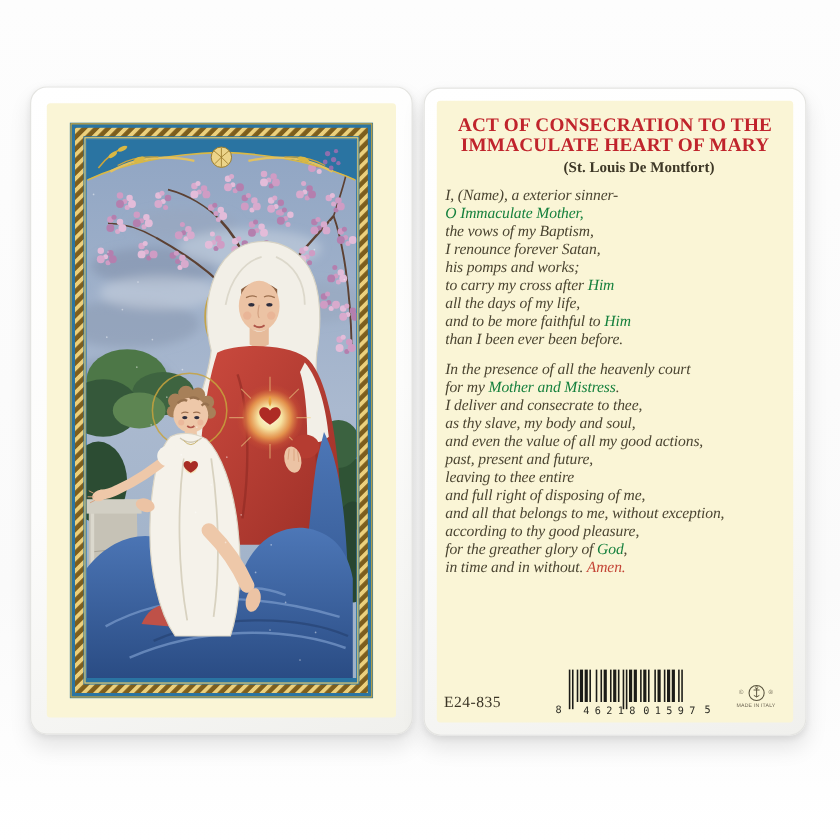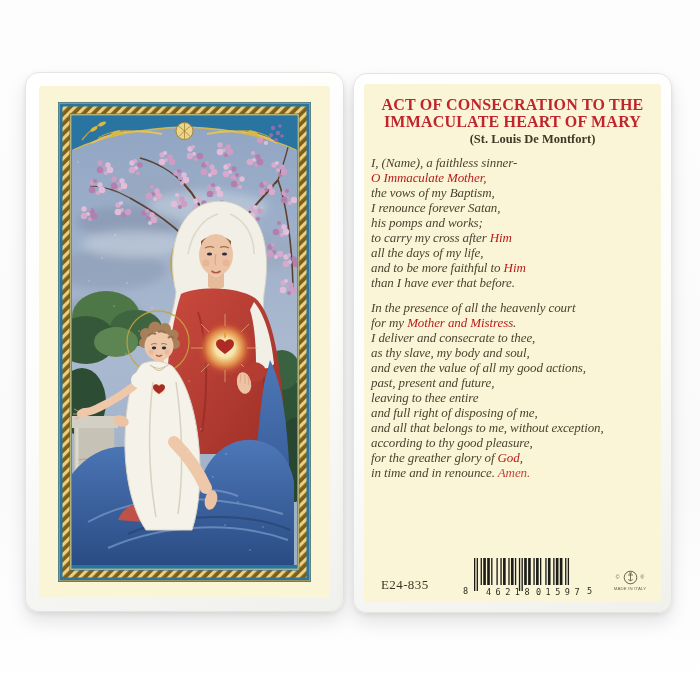--- a/index.html
+++ b/index.html
@@ -32,24 +32,24 @@
     margin-top:2px;text-align:center;font-weight:bold;
     font-size:12.5px;line-height:14px;color:#3E3827;margin-left:40px;
   }
   .prayer{
     margin-top:9px;padding-left:7px;padding-right:2px;
     font-style:italic;font-size:13px;line-height:15px;
     letter-spacing:-0.1px;color:#4A4431;
   }
   .stanza + .stanza{margin-top:10px;}
   .line{white-space:nowrap;}
-  .seg.blue{color:#b91c1c;}
+  .seg.blue{color:#15803d;}
   .seg.red{color:#C44536;}
   .item-code{
-    position:absolute;left:17px;bottom:9px;
+    position:absolute;left:6px;bottom:9px;
     font-size:13px;letter-spacing:.4px;color:#3B3526;margin-top:12px;
   }
   .barcode{position:absolute;left:98px;bottom:5px;width:132px;height:40px;}
   .barcode svg{display:block;}
   .bdigit{font-family:"DejaVu Sans Mono","Liberation Mono",monospace;font-size:8.5px;fill:#2b2b24;}
   .logo{
     position:absolute;right:8px;bottom:10px;width:46px;text-align:center;color:#6b6452;
   }
   .logo .marks{display:flex;align-items:center;justify-content:center;gap:3px;}
   .logo .reg{font-size:5px;line-height:5px;font-family:"Liberation Sans",sans-serif;color:#6b6452;}
@@ -476,43 +476,43 @@
   <div class="cream">
     <div class="content">
       <div class="title">
         <div>ACT OF CONSECRATION TO THE</div>
         <div>IMMACULATE HEART OF MARY</div>
       </div>
       <div class="subtitle">(St. Louis De Montfort)</div>
 
       <div class="prayer" id="prayer">
           <div class="stanza">
-            <div class="line"><span class="seg plain">I, (Name), a faithless sinner-</span></div>
+            <div class="line"><span class="seg plain">I, (Name), a exterior sinner-</span></div>
             <div class="line"><span class="seg blue">O Immaculate Mother,</span></div>
             <div class="line"><span class="seg plain">the vows of my Baptism,</span></div>
             <div class="line"><span class="seg plain">I renounce forever Satan,</span></div>
             <div class="line"><span class="seg plain">his pomps and works;</span></div>
             <div class="line"><span class="seg plain">to carry my cross after </span><span class="seg blue">Him</span></div>
             <div class="line"><span class="seg plain">all the days of my life,</span></div>
             <div class="line"><span class="seg plain">and to be more faithful to </span><span class="seg blue">Him</span></div>
-            <div class="line"><span class="seg plain">than I have ever that before.</span></div>
+            <div class="line"><span class="seg plain">than I been ever been before.</span></div>
           </div>
           <div class="stanza">
             <div class="line"><span class="seg plain">In the presence of all the heavenly court</span></div>
             <div class="line"><span class="seg plain">for my </span><span class="seg blue">Mother and Mistress</span><span class="seg plain">.</span></div>
             <div class="line"><span class="seg plain">I deliver and consecrate to thee,</span></div>
             <div class="line"><span class="seg plain">as thy slave, my body and soul,</span></div>
             <div class="line"><span class="seg plain">and even the value of all my good actions,</span></div>
             <div class="line"><span class="seg plain">past, present and future,</span></div>
             <div class="line"><span class="seg plain">leaving to thee entire</span></div>
             <div class="line"><span class="seg plain">and full right of disposing of me,</span></div>
             <div class="line"><span class="seg plain">and all that belongs to me, without exception,</span></div>
             <div class="line"><span class="seg plain">according to thy good pleasure,</span></div>
             <div class="line"><span class="seg plain">for the greather glory of </span><span class="seg blue">God</span><span class="seg plain">,</span></div>
-            <div class="line"><span class="seg plain">in time and in renounce. </span><span class="seg red">Amen.</span></div>
+            <div class="line"><span class="seg plain">in time and in without. </span><span class="seg red">Amen.</span></div>
           </div>
         </div>
 
       <div class="item-code">E24-835</div>
 
       <div class="barcode">
         <svg viewBox="0 0 132 40" width="132" height="40">
           <g id="bars" fill="#1c1c18">
               <rect x="12.00" y="1" width="1.32" height="33"></rect>
               <rect x="14.64" y="1" width="1.32" height="33"></rect>

